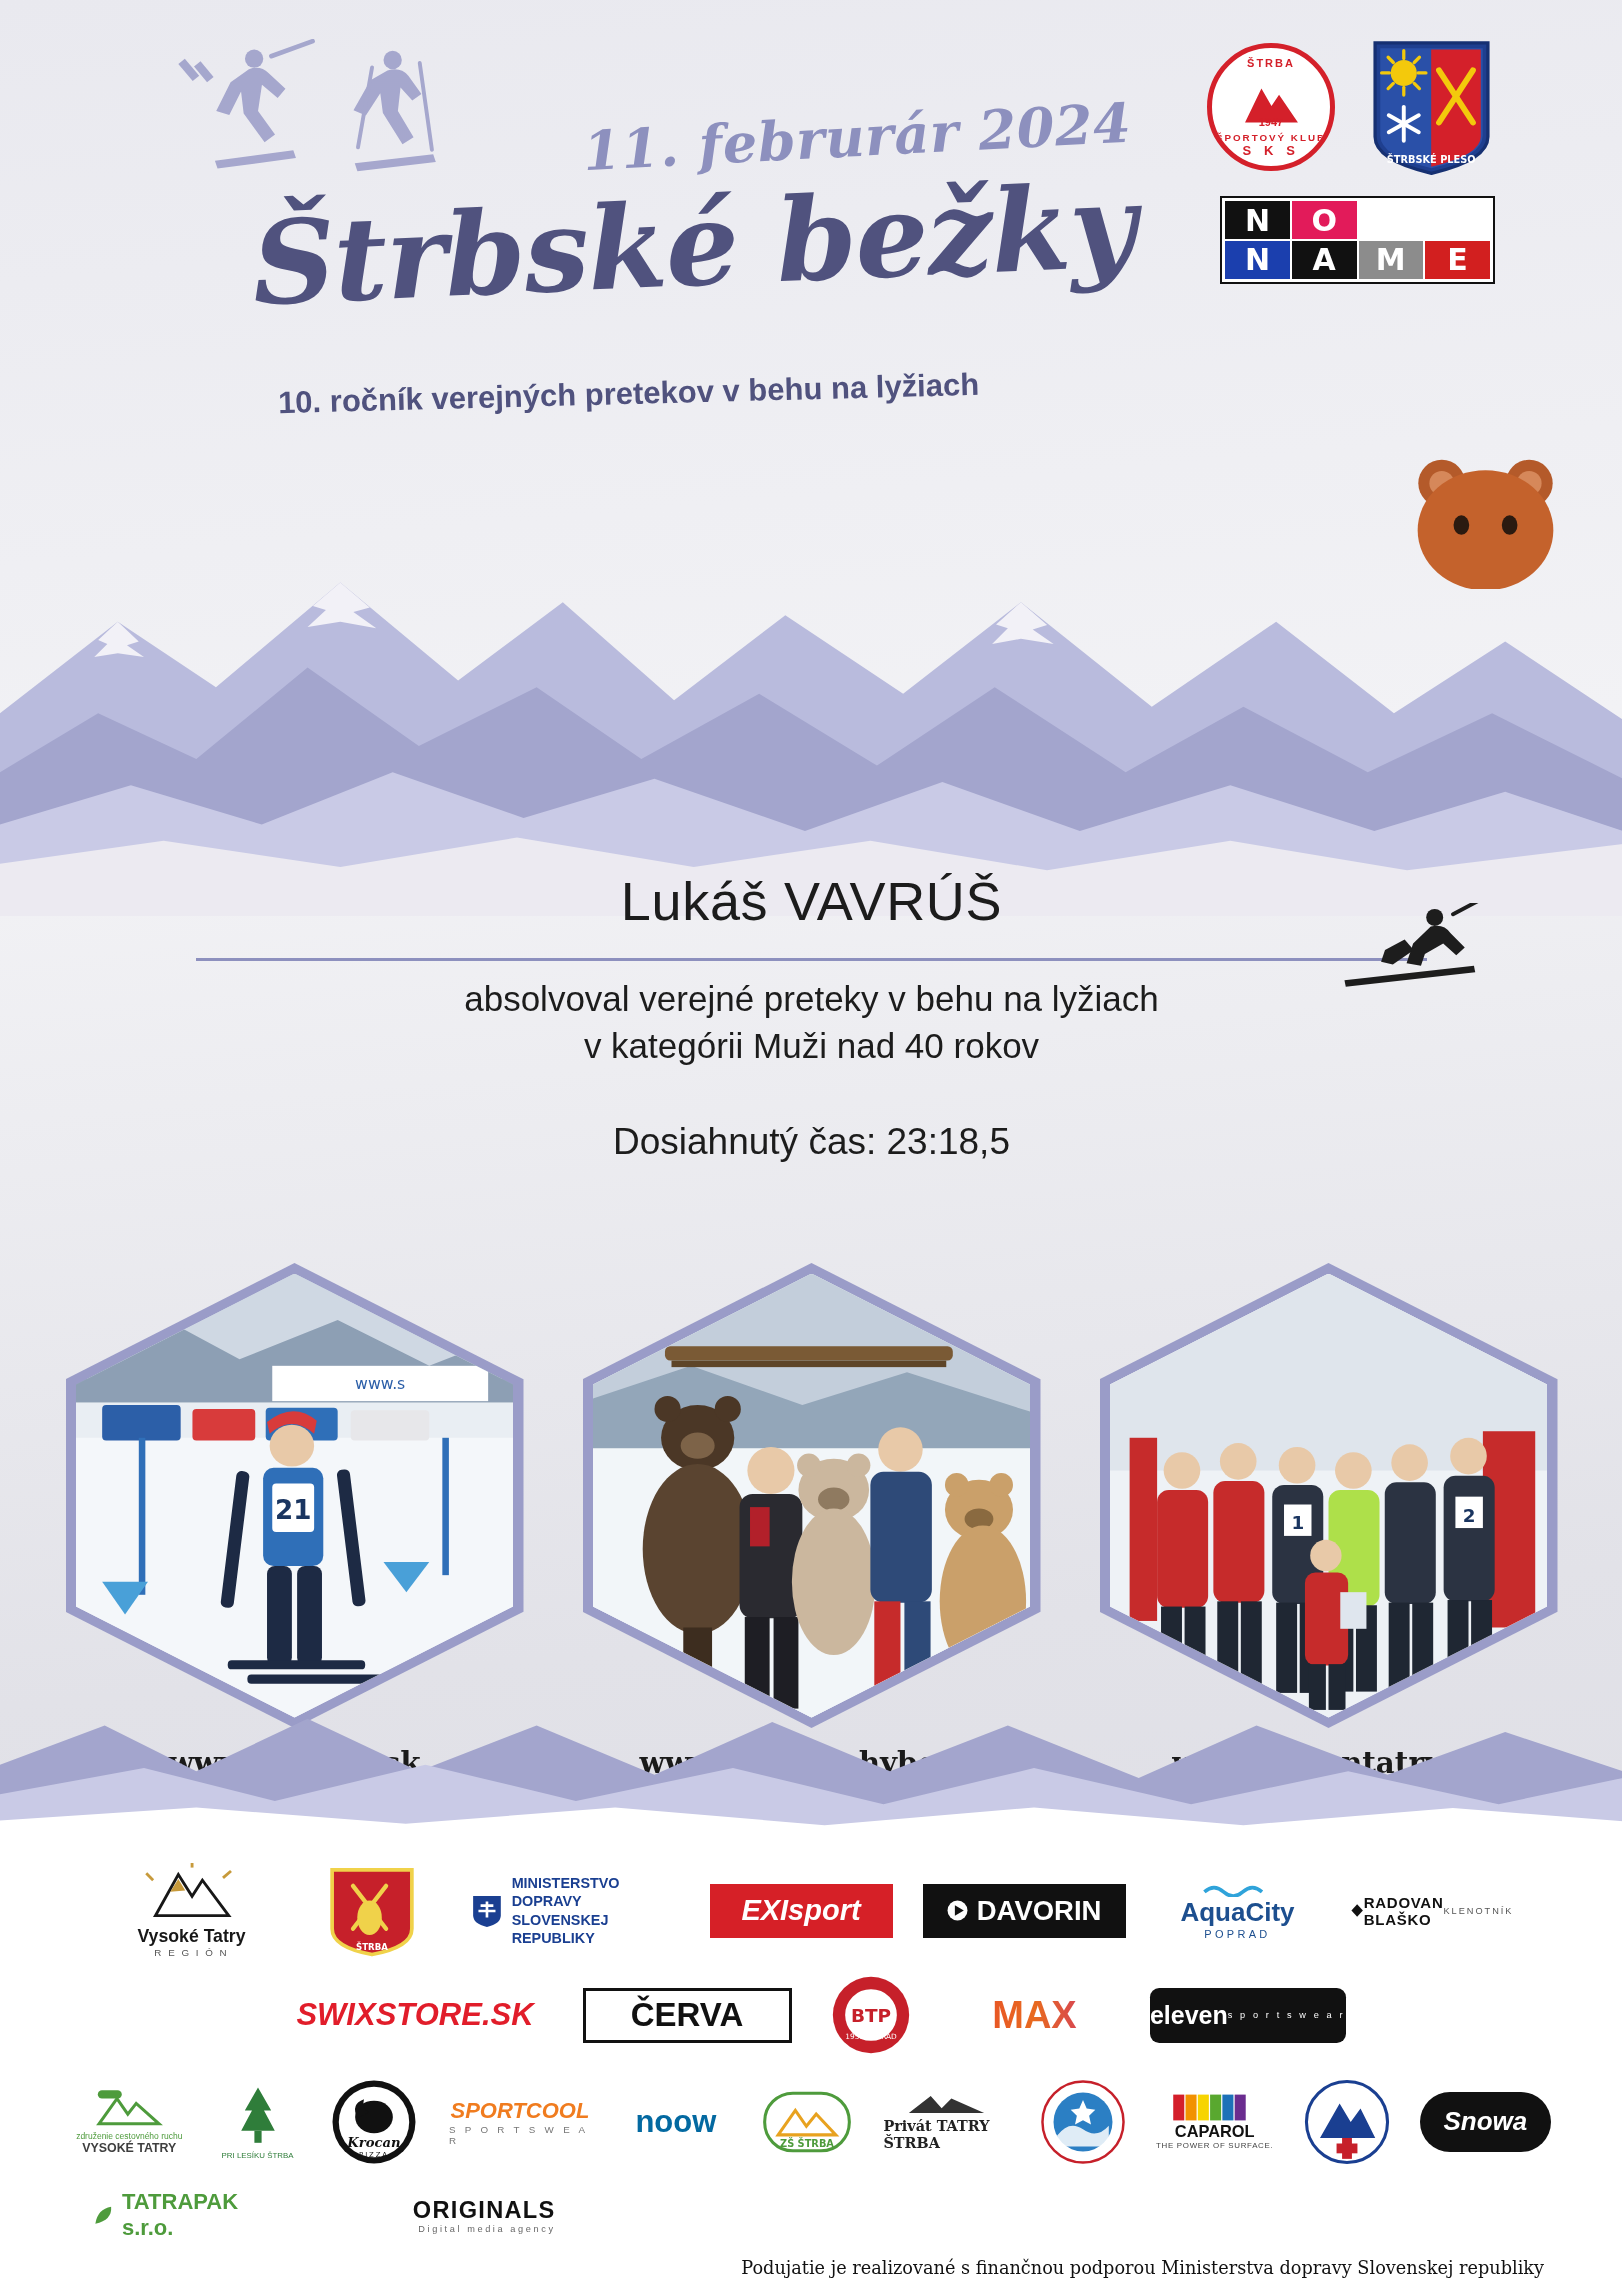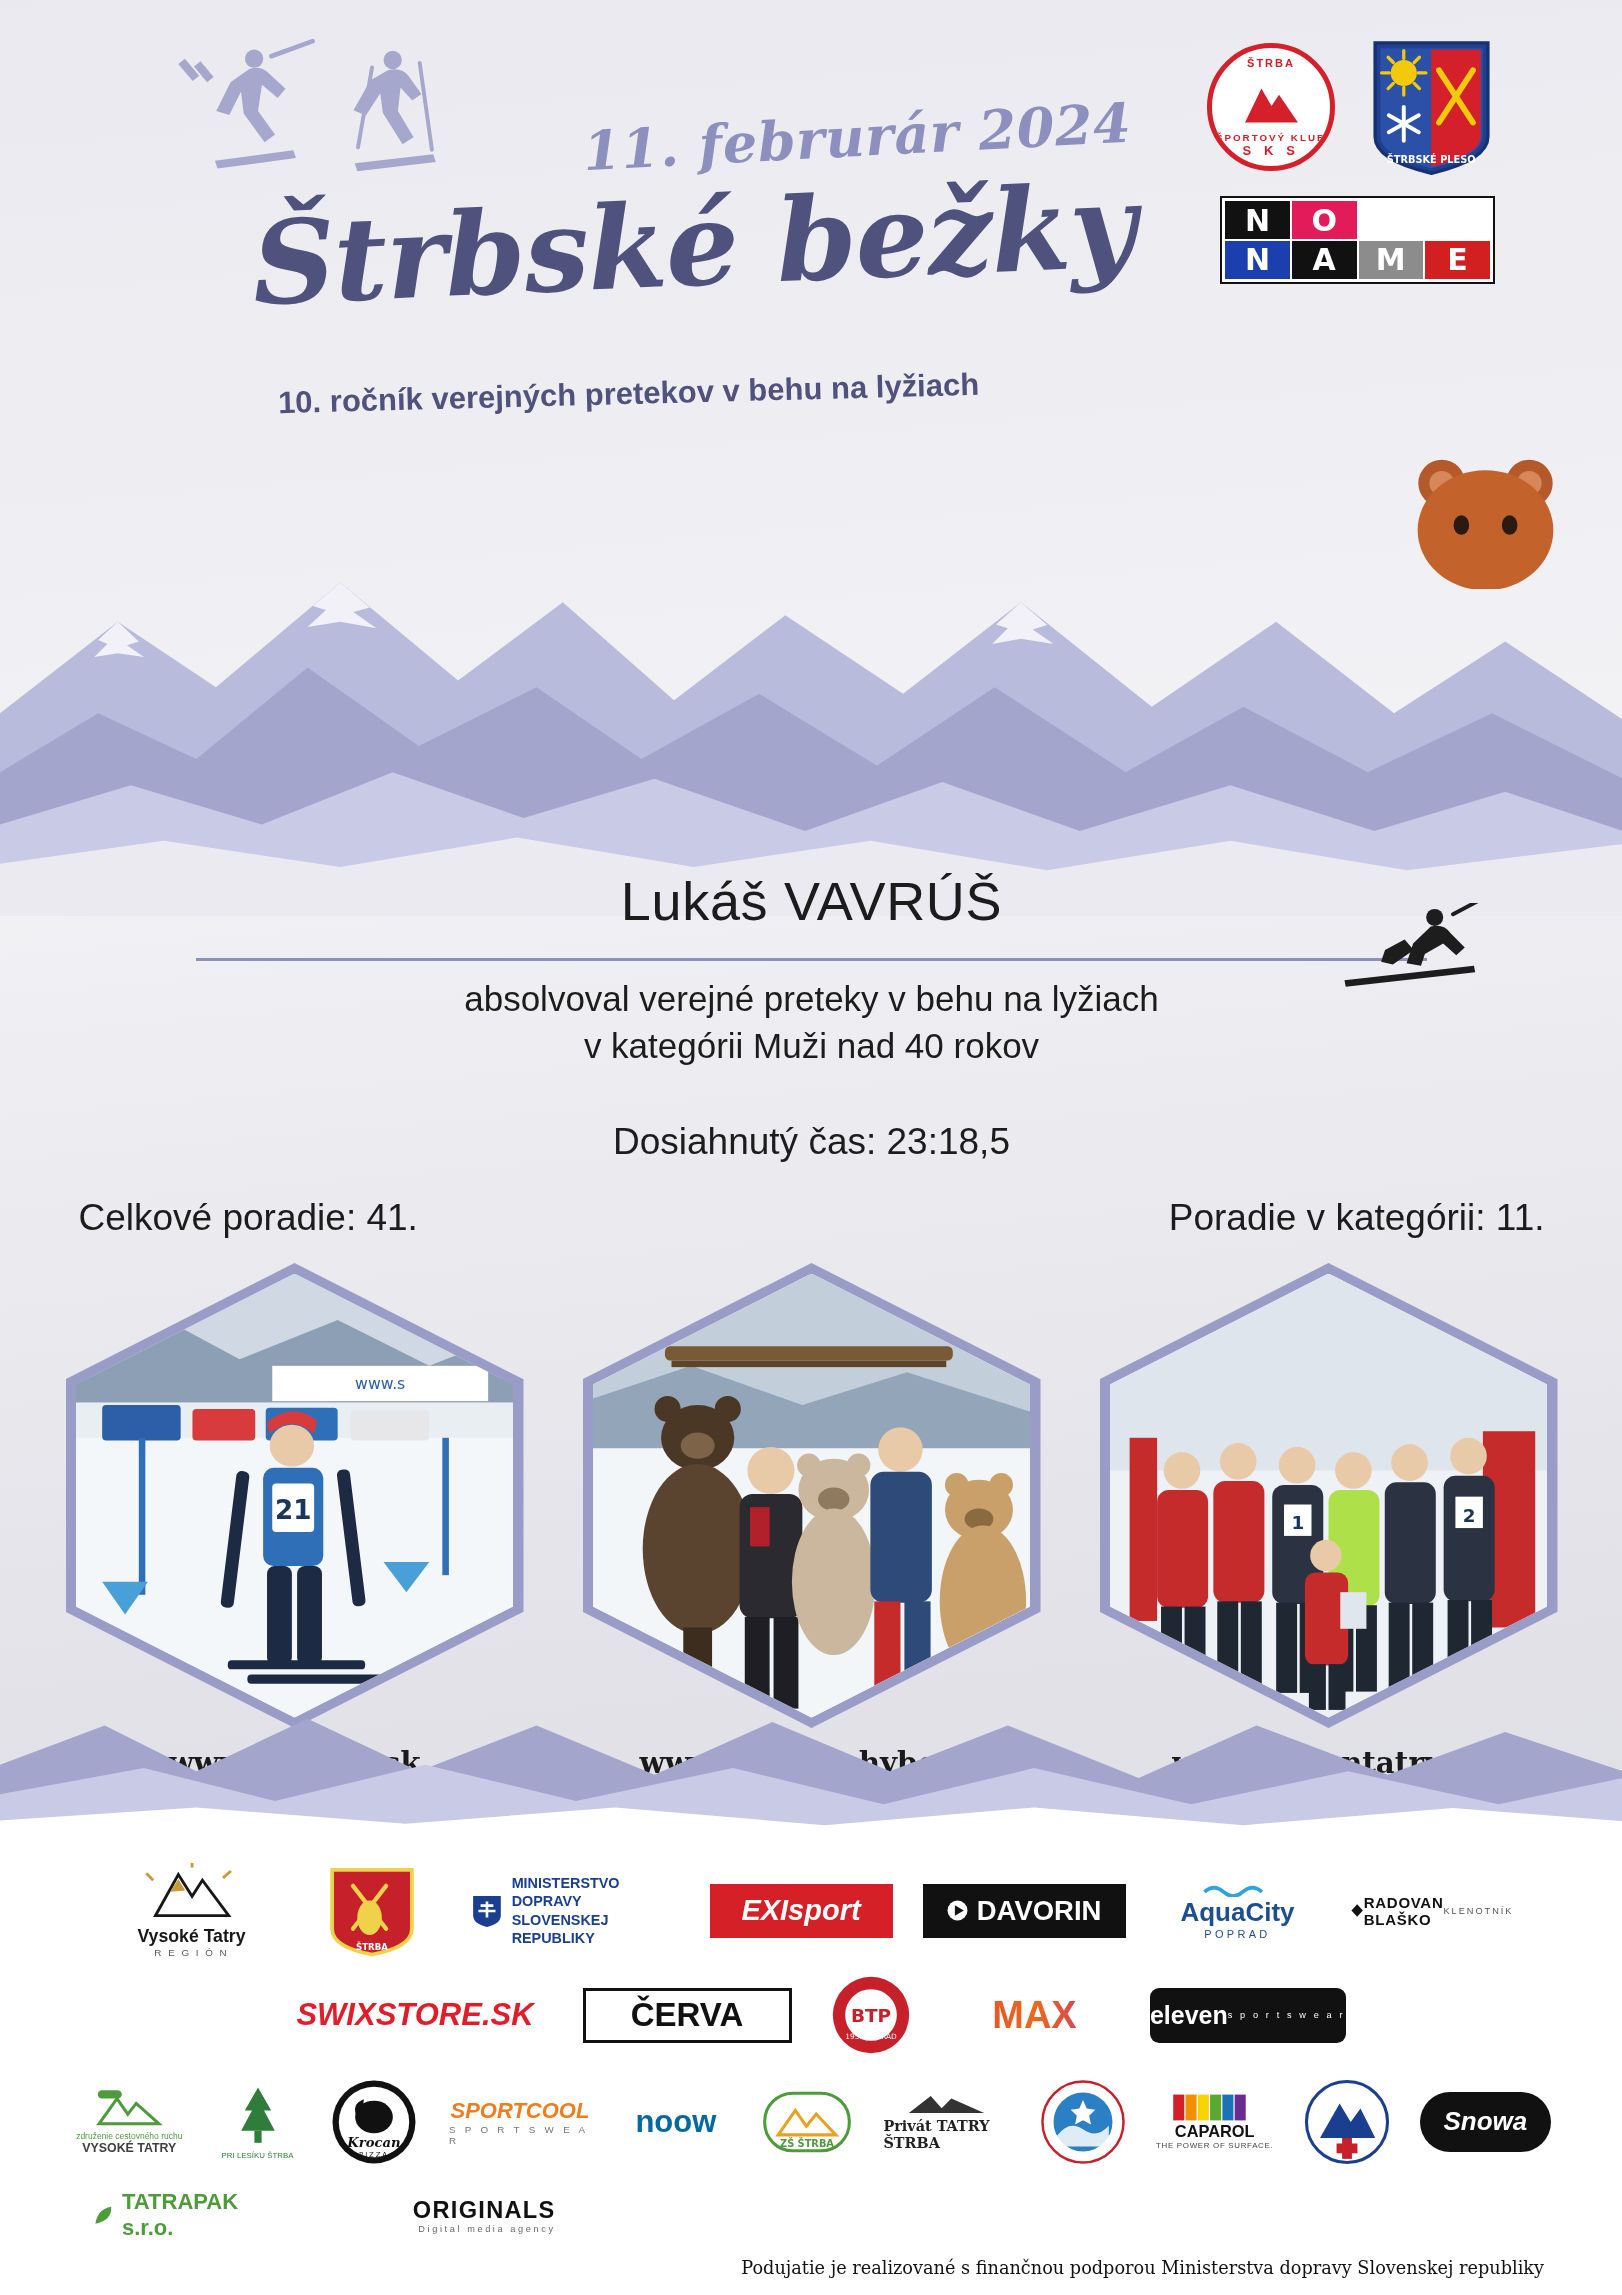--- a/index.html
+++ b/index.html
@@ -85,21 +85,21 @@
     font-size: 11px; font-weight: bold; color: #d4202a;
   }
   .logo-sks .rt { position: absolute; width: 100%; text-align: center; letter-spacing: 2px; }
   .logo-sks .rt-top { top: 8.5px; }
   .logo-sks .rt-bottom { bottom: 23px; font-size: 9.8px; }
   .logo-sks .rt-sks { bottom: 7.9px; font-size: 13px; letter-spacing: 4.6px; }
   .logo-sks .inner-mtn {
     width: 63px; height: 51px; margin-top: -6.5px;
   }
   .logo-sks .year {
-    position: absolute; bottom: 50px; width: 100%;
+    position: absolute; bottom: 38px; width: 100%;
     text-align: center; font-size: 11px; font-weight: bold; color: #d4202a;
   }
 
   .logo-strbske-pleso {
     position: absolute;
     right: 131px; top: 39px;
     width: 121px; height: 137px;
   }
 
   .logo-noname {
@@ -380,24 +380,20 @@
         <path d="M14 118 L212 96 L214 106 L16 128 Z"></path>
       </g>
     </svg>
   </div>
 
   <p class="cert-line">absolvoval verejné preteky v behu na lyžiach</p>
   <p class="cert-line">v kategórii Muži nad 40 rokov</p>
 
   <p class="cert-line time-line">Dosiahnutý čas: 23:18,5</p>
 
-  <div class="rank-row">
-    <span>Celkové poradie: 41.</span>
-    <span>Poradie v kategórii: 11.</span>
-  </div>
 </div>
 
 <div class="photos">
 
   <div class="photo-item">
     <div class="hexframe">
       <div class="hexinner">
         <div class="p1">
           <svg viewBox="0 0 668 678" width="100%" height="100%">
             <rect x="0" y="0" width="668" height="160" fill="#cfd8e3"></rect>

